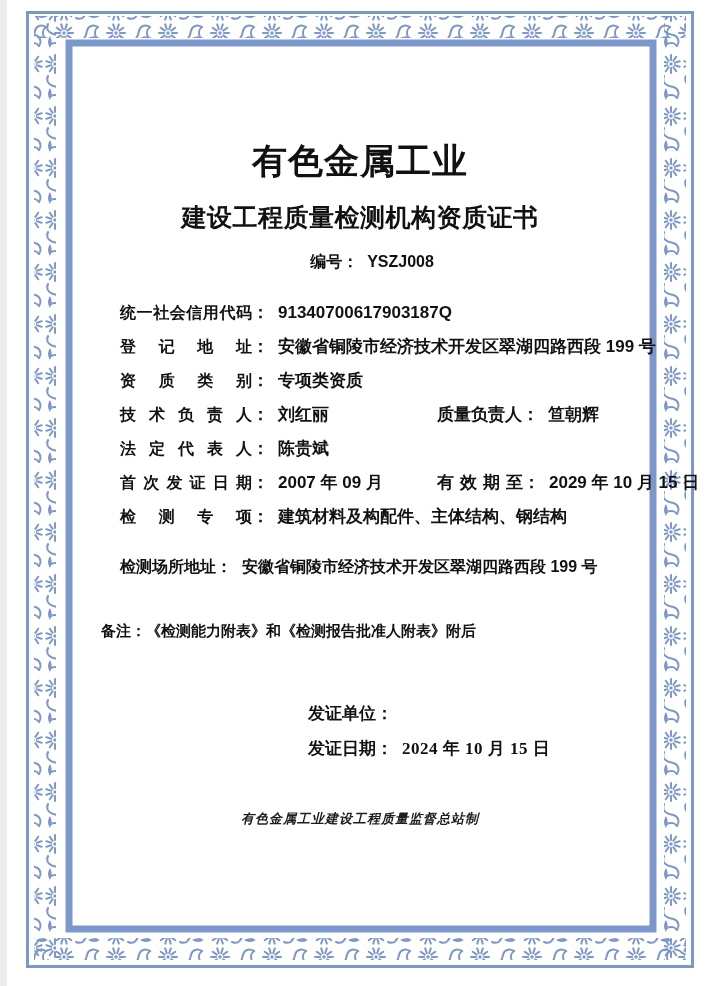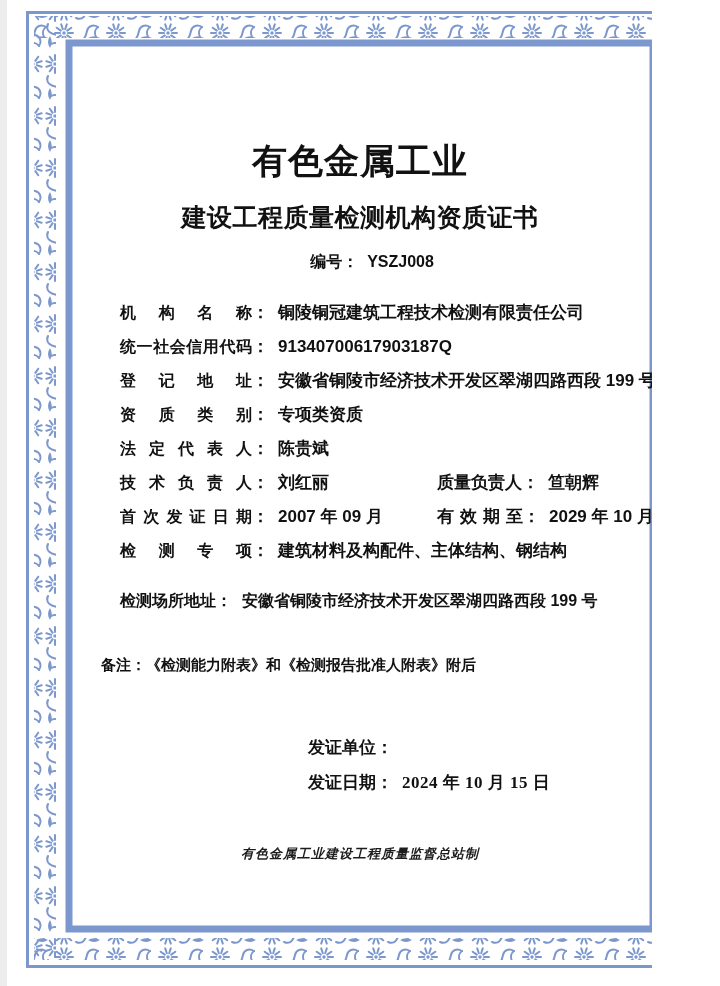--- a/index.html
+++ b/index.html
@@ -1,18 +1,18 @@
 <!DOCTYPE html>
 <html><head>
 <meta charset="utf-8">
 <style>
   html,body{margin:0;padding:0;background:#ffffff;}
   .page{
     position:relative;
-    width:652px;height:986px;
+    width:720px;height:986px;
     background:#ffffff;
     overflow:hidden;
     font-family:"Liberation Sans", sans-serif;
   }
   .scan-edge{
     position:absolute;left:0;top:0;width:7px;height:986px;
     background:#ededed;
   }
   .frame{position:absolute;left:0;top:0;}
   .content{
@@ -43,21 +43,21 @@
   .flabel2{display:inline-block;}
   .flabel2.spread{width:86px;text-align:justify;text-align-last:justify;}
   .place-row{margin:22px 0 0 47px;font-size:16px;line-height:22px;white-space:nowrap;}
   .place-row .colon{margin-right:10px;}
   .note-row{margin:42px 0 0 28px;font-size:15px;line-height:22px;}
   .issuer-row{margin:61px 0 0 235px;font-size:17px;line-height:22px;}
   .date-row{margin:13px 0 0 235px;font-size:17px;line-height:22px;}
   .serif-num{font-family:"Liberation Serif", serif;font-weight:600;letter-spacing:0.5px;}
   .footer-row{
     margin:51px 0 0 0;text-align:center;
-    font-family:Liberation Sans, sans-serif;font-style:italic;font-weight:600;
+    font-family:Liberation Mono, monospace;font-style:italic;font-weight:600;
     font-size:13px;letter-spacing:1px;color:#1d1d1d;line-height:18px;
   }
 </style>
 </head>
 <body>
 
 <div class="page">
   <div class="scan-edge"></div>
 
   <svg class="frame" width="720" height="986" viewBox="0 0 720 986" xmlns="http://www.w3.org/2000/svg">
@@ -97,45 +97,42 @@
 
     <div class="title1">有色金属工业</div>
     <div class="title2">建设工程质量检测机构资质证书</div>
 
     <div class="number-line">
       <span>编号</span><span class="colon">：</span><span>YSZJ008</span>
     </div>
 
     <div class="fields">
 
-      <div class="row">
-        <span class="flabel">机构名称</span><span class="colon">：</span><span class="fvalue">铜陵铜冠建筑工程技术检测有限责任公司</span>
-      </div>
 
       <div class="row">
         <span class="flabel">统一社会信用代码</span><span class="colon">：</span><span class="fvalue">91340700617903187Q</span>
       </div>
 
       <div class="row">
         <span class="flabel">登记地址</span><span class="colon">：</span><span class="fvalue">安徽省铜陵市经济技术开发区翠湖四路西段 199 号</span>
       </div>
 
       <div class="row">
         <span class="flabel">资质类别</span><span class="colon">：</span><span class="fvalue">专项类资质</span>
       </div>
 
       <div class="row">
-        <span class="flabel">法定代表人</span><span class="colon">：</span><span class="fvalue">陈贵斌</span>
-      </div>
-
-      <div class="row">
         <span class="flabel">技术负责人</span><span class="colon">：</span><span class="fvalue">刘红丽</span>
         <span class="pair2">
           <span class="flabel2">质量负责人</span><span class="colon">：</span><span class="fvalue">笪朝辉</span>
         </span>
+      </div>
+
+      <div class="row">
+        <span class="flabel">法定代表人</span><span class="colon">：</span><span class="fvalue">陈贵斌</span>
       </div>
 
       <div class="row">
         <span class="flabel">首次发证日期</span><span class="colon">：</span><span class="fvalue">2007 年 09 月</span>
         <span class="pair2">
           <span class="flabel2 spread">有效期至</span><span class="colon">：</span><span class="fvalue">2029 年 10 月 15 日</span>
         </span>
       </div>
 
       <div class="row">

